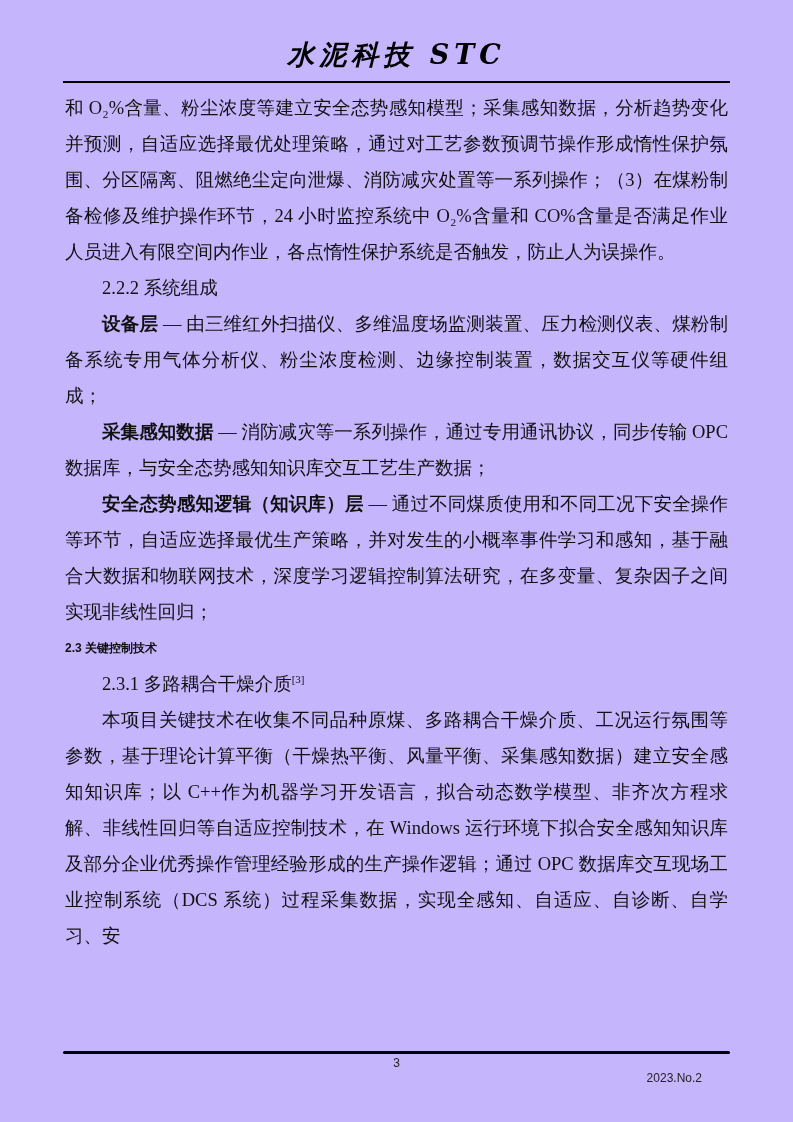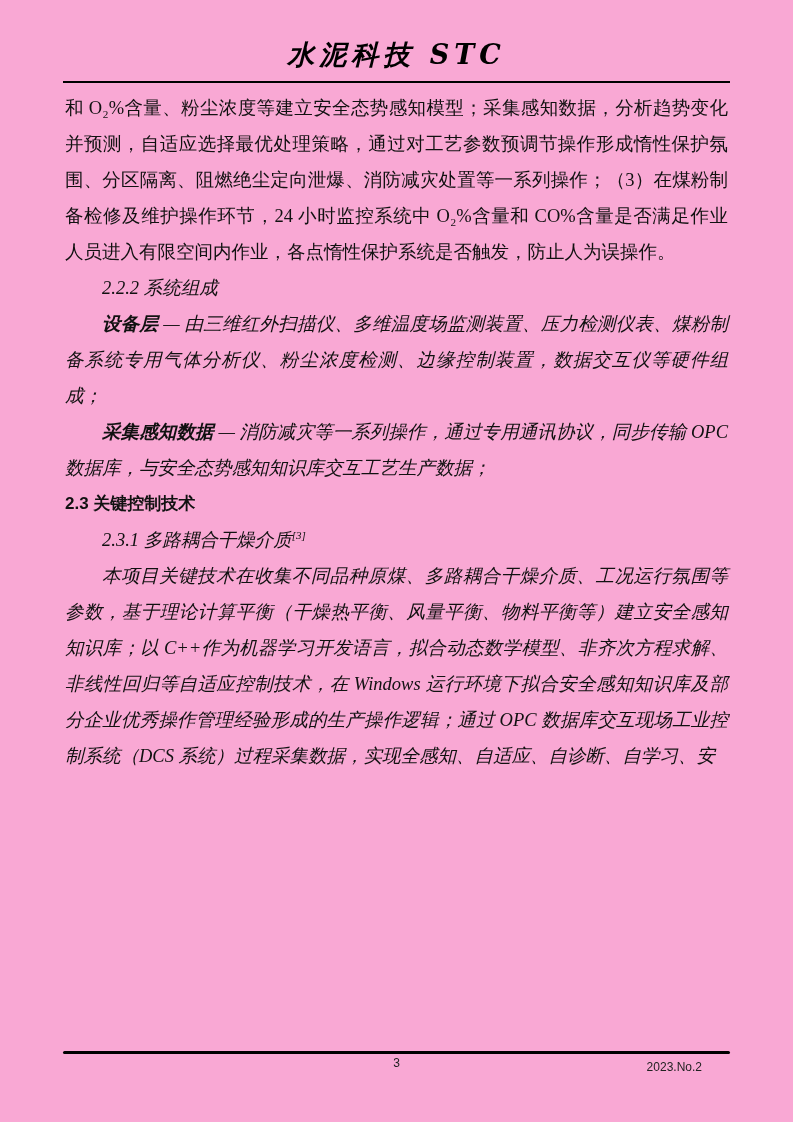--- a/index.html
+++ b/index.html
@@ -5,21 +5,21 @@
   html, body {
     margin: 0;
     padding: 0;
     background: #e8e8e8;
   }
   .page {
     position: relative;
     width: 793px;
     height: 1122px;
     margin: 0 auto;
-    background: #f9a8d4;
+    background: #c4b5fd;
     color: #111;
     font-family: "Liberation Serif", "DejaVu Serif", serif;
     overflow: hidden;
     box-sizing: border-box;
   }
   
   .header {
     padding: 38px 63px 0 63px;
   }
   .journal-title {
@@ -43,31 +43,30 @@
     font-size: 18.5px;
     line-height: 36px;
     text-align: justify;
   }
   .para {
     margin: 0;
     word-break: break-all;
   }
   .indent {
     text-indent: 2em;
-    font-style: italic;
   }
   .lead-bold {
     font-weight: bold;
     font-family: "Liberation Sans", "DejaVu Sans", sans-serif;
   }
   .section-heading {
     margin: 0;
     font-weight: bold;
     font-family: "Liberation Sans", "DejaVu Sans", sans-serif;
-    font-size: 17px;
+    font-size: 12px;
     line-height: 36px;
     text-align: left;
   }
   sup.ref {
     font-size: 11px;
     line-height: 0;
     vertical-align: super;
   }
   
   .footer {
@@ -91,21 +90,21 @@
   }
   .page-number {
     position: absolute;
     left: 50%;
     transform: translateX(-50%);
     top: 0;
   }
   .issue-number {
     position: absolute;
     right: 28px;
-    top: 4px;
+    top: 15px;
   }
 </style>
 </head>
 <body>
 
 <div class="page">
 
   <div class="header">
     <div class="journal-title">水泥科技 STC</div>
     <div class="header-rule"></div>
@@ -114,27 +113,28 @@
   <div class="content">
 
     <p class="para">和 O₂%含量、粉尘浓度等建立安全态势感知模型；采集感知数据，分析趋势变化并预测，自适应选择最优处理策略，通过对工艺参数预调节操作形成惰性保护氛围、分区隔离、阻燃绝尘定向泄爆、消防减灾处置等一系列操作；（3）在煤粉制备检修及维护操作环节，24 小时监控系统中 O₂%含量和 CO%含量是否满足作业人员进入有限空间内作业，各点惰性保护系统是否触发，防止人为误操作。</p>
 
     <p class="para indent">2.2.2 系统组成</p>
 
     <p class="para indent"><span class="lead-bold">设备层</span><span> — 由三维红外扫描仪、多维温度场监测装置、压力检测仪表、煤粉制备系统专用气体分析仪、粉尘浓度检测、边缘控制装置，数据交互仪等硬件组成；</span></p>
 
     <p class="para indent"><span class="lead-bold">采集感知数据</span><span> — 消防减灾等一系列操作，通过专用通讯协议，同步传输 OPC 数据库，与安全态势感知知识库交互工艺生产数据；</span></p>
 
+    <p class="para indent"><span class="lead-bold">安全态势感知逻辑（知识库）层</span><span> — 通过不同煤质使用和不同工况下安全操作等环节，自适应选择最优生产策略，并对发生的小概率事件学习和感知，基于融合大数据和物联网技术，深度学习逻辑控制算法研究，在多变量、复杂因子之间实现非线性回归；</span></p>
 
 
     <p class="section-heading">2.3 关键控制技术</p>
 
     <p class="para indent"><span>2.3.1 多路耦合干燥介质</span><sup class="ref">[3]</sup></p>
 
-    <p class="para indent">本项目关键技术在收集不同品种原煤、多路耦合干燥介质、工况运行氛围等参数，基于理论计算平衡（干燥热平衡、风量平衡、物料平衡等）建立安全感知知识库；以 C++作为机器学习开发语言，拟合动态数学模型、非齐次方程求解、非线性回归等自适应控制技术，在 Windows 运行环境下拟合安全感知知识库及部分企业优秀操作管理经验形成的生产操作逻辑；通过 OPC 数据库交互现场工业控制系统（DCS 系统）过程采集数据，实现全感知、自适应、自诊断、自学习、安</p>
+    <p class="para indent">本项目关键技术在收集不同品种原煤、多路耦合干燥介质、工况运行氛围等参数，基于理论计算平衡（干燥热平衡、风量平衡、采集感知数据）建立安全感知知识库；以 C++作为机器学习开发语言，拟合动态数学模型、非齐次方程求解、非线性回归等自适应控制技术，在 Windows 运行环境下拟合安全感知知识库及部分企业优秀操作管理经验形成的生产操作逻辑；通过 OPC 数据库交互现场工业控制系统（DCS 系统）过程采集数据，实现全感知、自适应、自诊断、自学习、安</p>
 
   </div>
 
   <div class="footer">
     <div class="footer-rule"></div>
     <div class="footer-row">
       <span class="page-number">3</span>
       <span class="issue-number">2023.No.2</span>
     </div>
   </div>

